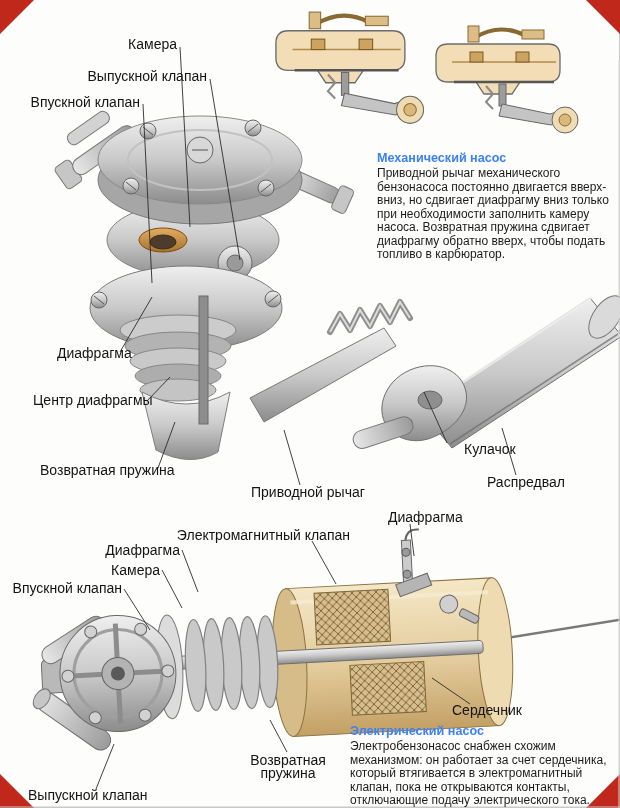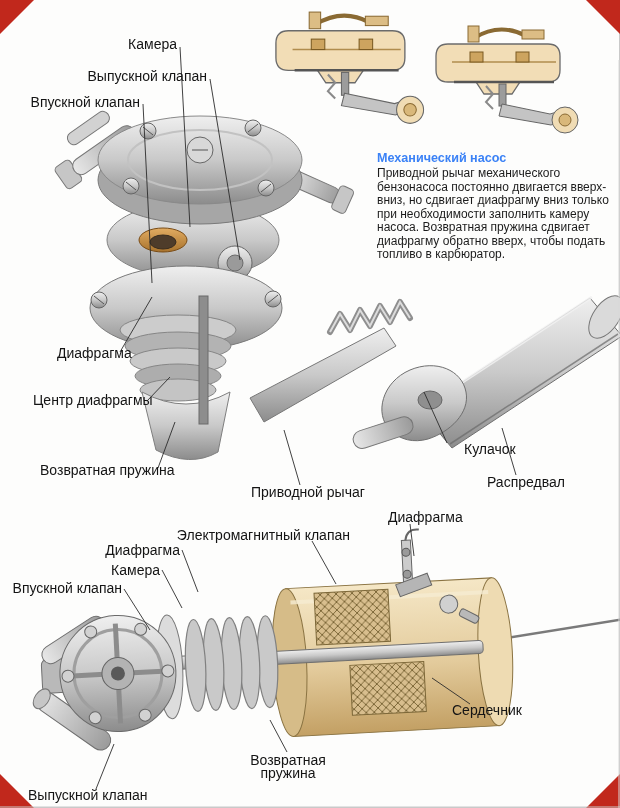--- a/index.html
+++ b/index.html
@@ -274,14 +274,18 @@
 
   <div class="lbl" style="left:388px; top:511px;">Диафрагма</div>
   <div class="lbl r" style="right:270px; top:529px;">Электромагнитный клапан</div>
   <div class="lbl r" style="right:440px; top:544px;">Диафрагма</div>
   <div class="lbl r" style="right:460px; top:564px;">Камера</div>
   <div class="lbl r" style="right:498px; top:582px;">Впускной клапан</div>
   <div class="lbl" style="left:452px; top:704px;">Сердечник</div>
   <div class="lbl wrap" style="left:246px; top:754px; width:84px;">Возвратная пружина</div>
   <div class="lbl" style="left:28px;  top:789px;">Выпускной клапан</div>
 
+  <div class="tblock" style="left:350px; top:724px; width:266px;">
+    <h3>Электрический насос</h3>
+    <p>Электробензонасос снабжен схожим механизмом: он работает за счет сердечника, который втягивается в электромагнитный клапан, пока не открываются контакты, отключающие подачу электрического тока.</p>
+  </div>
 
 </div>
 
 </body></html>

